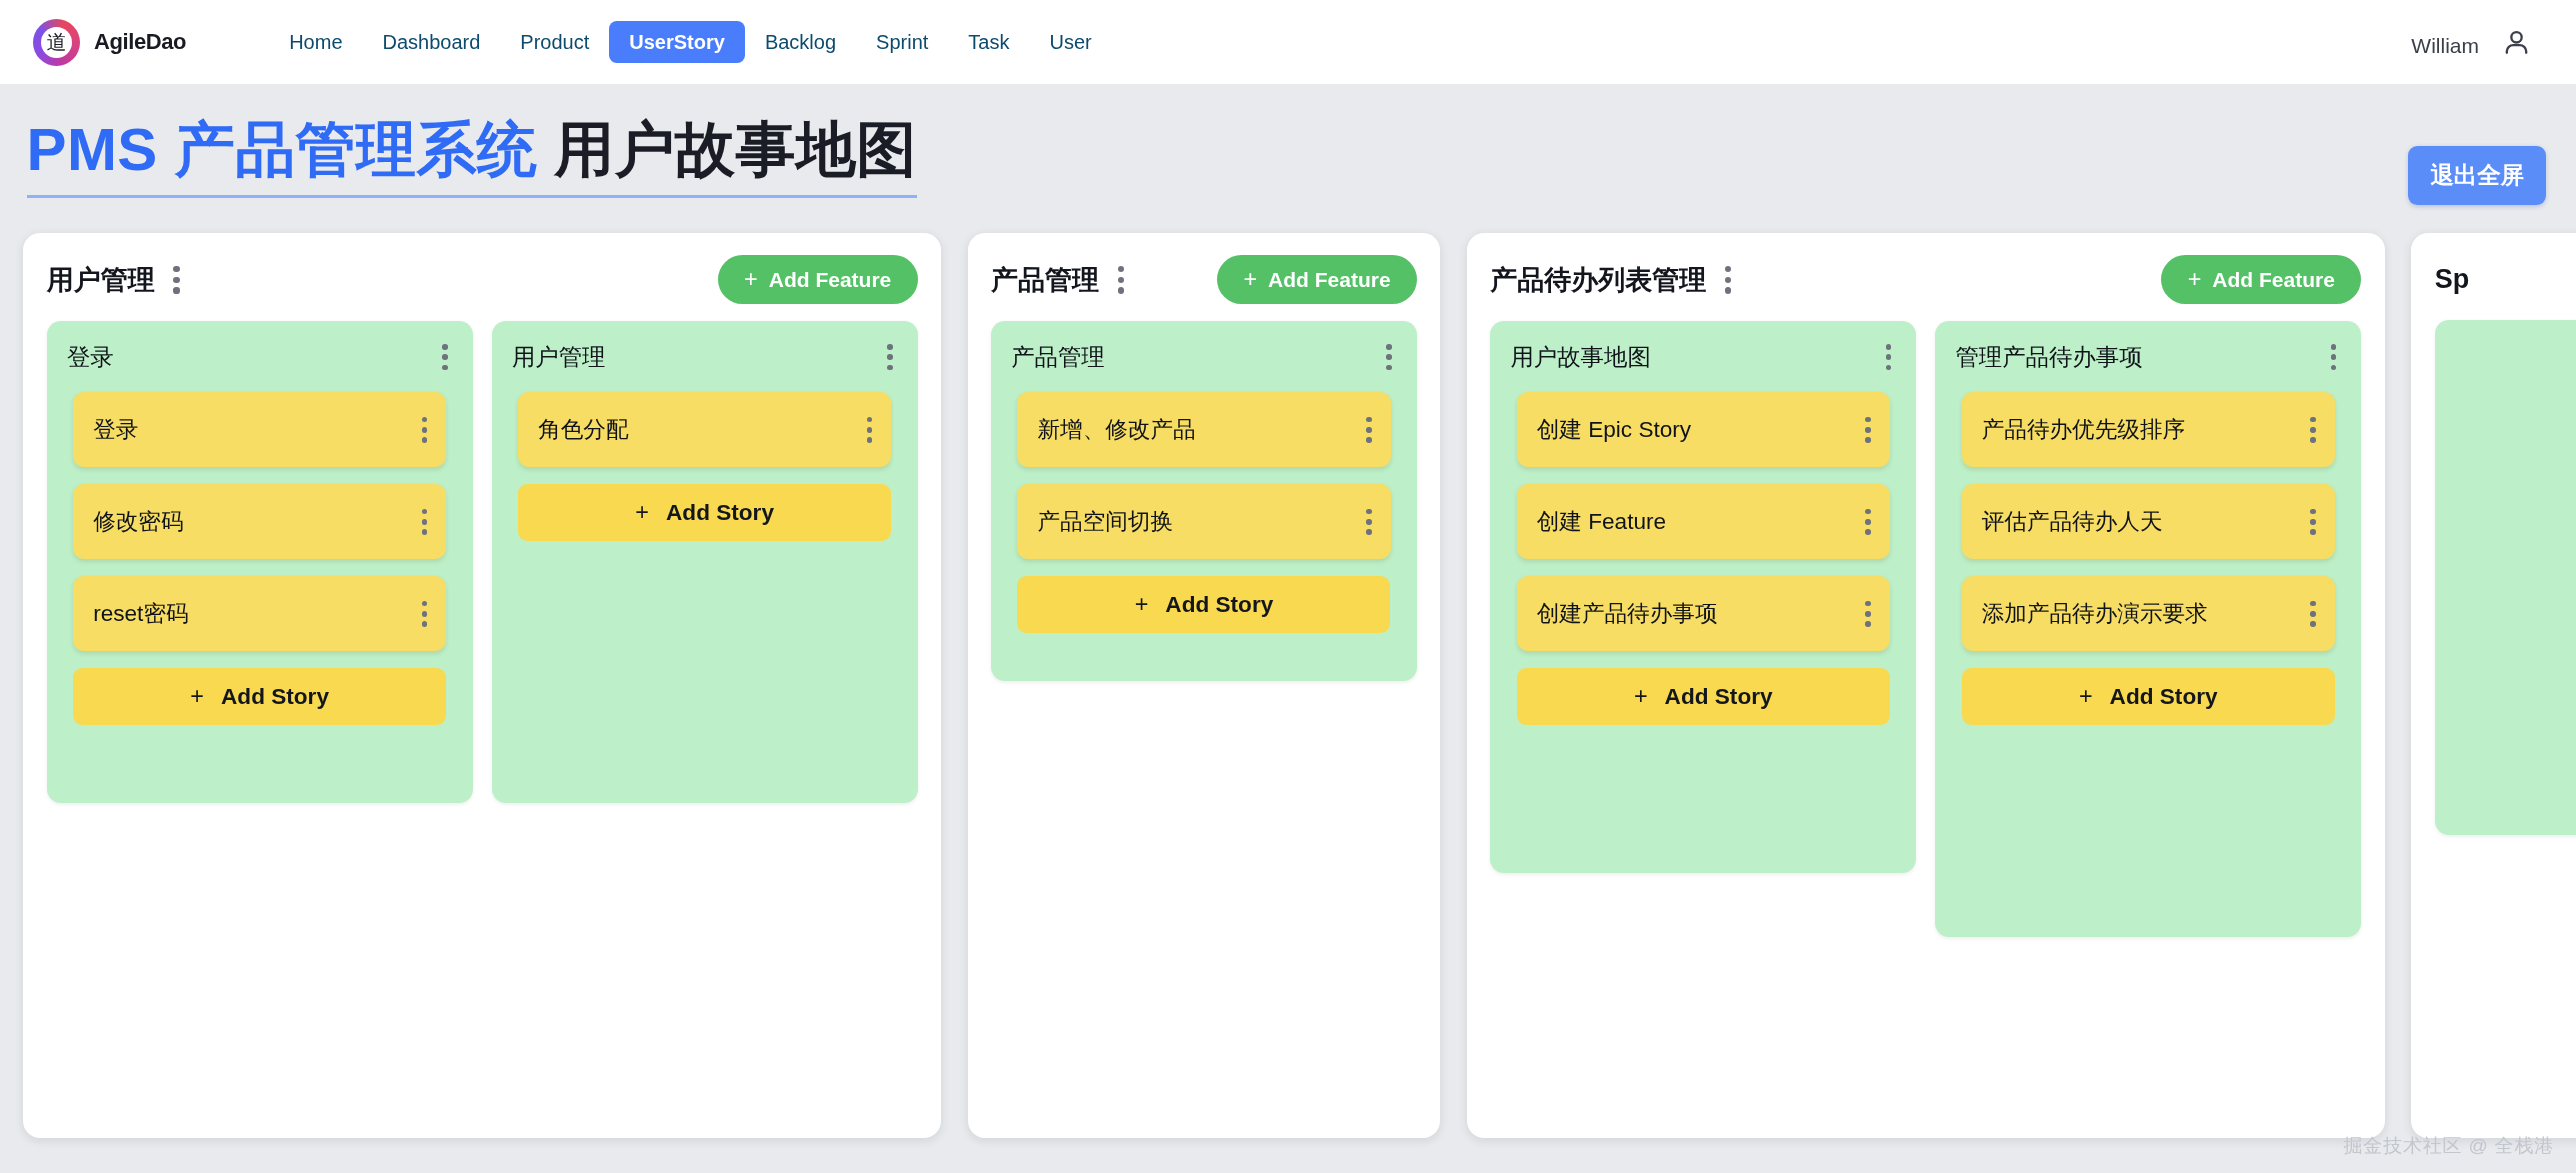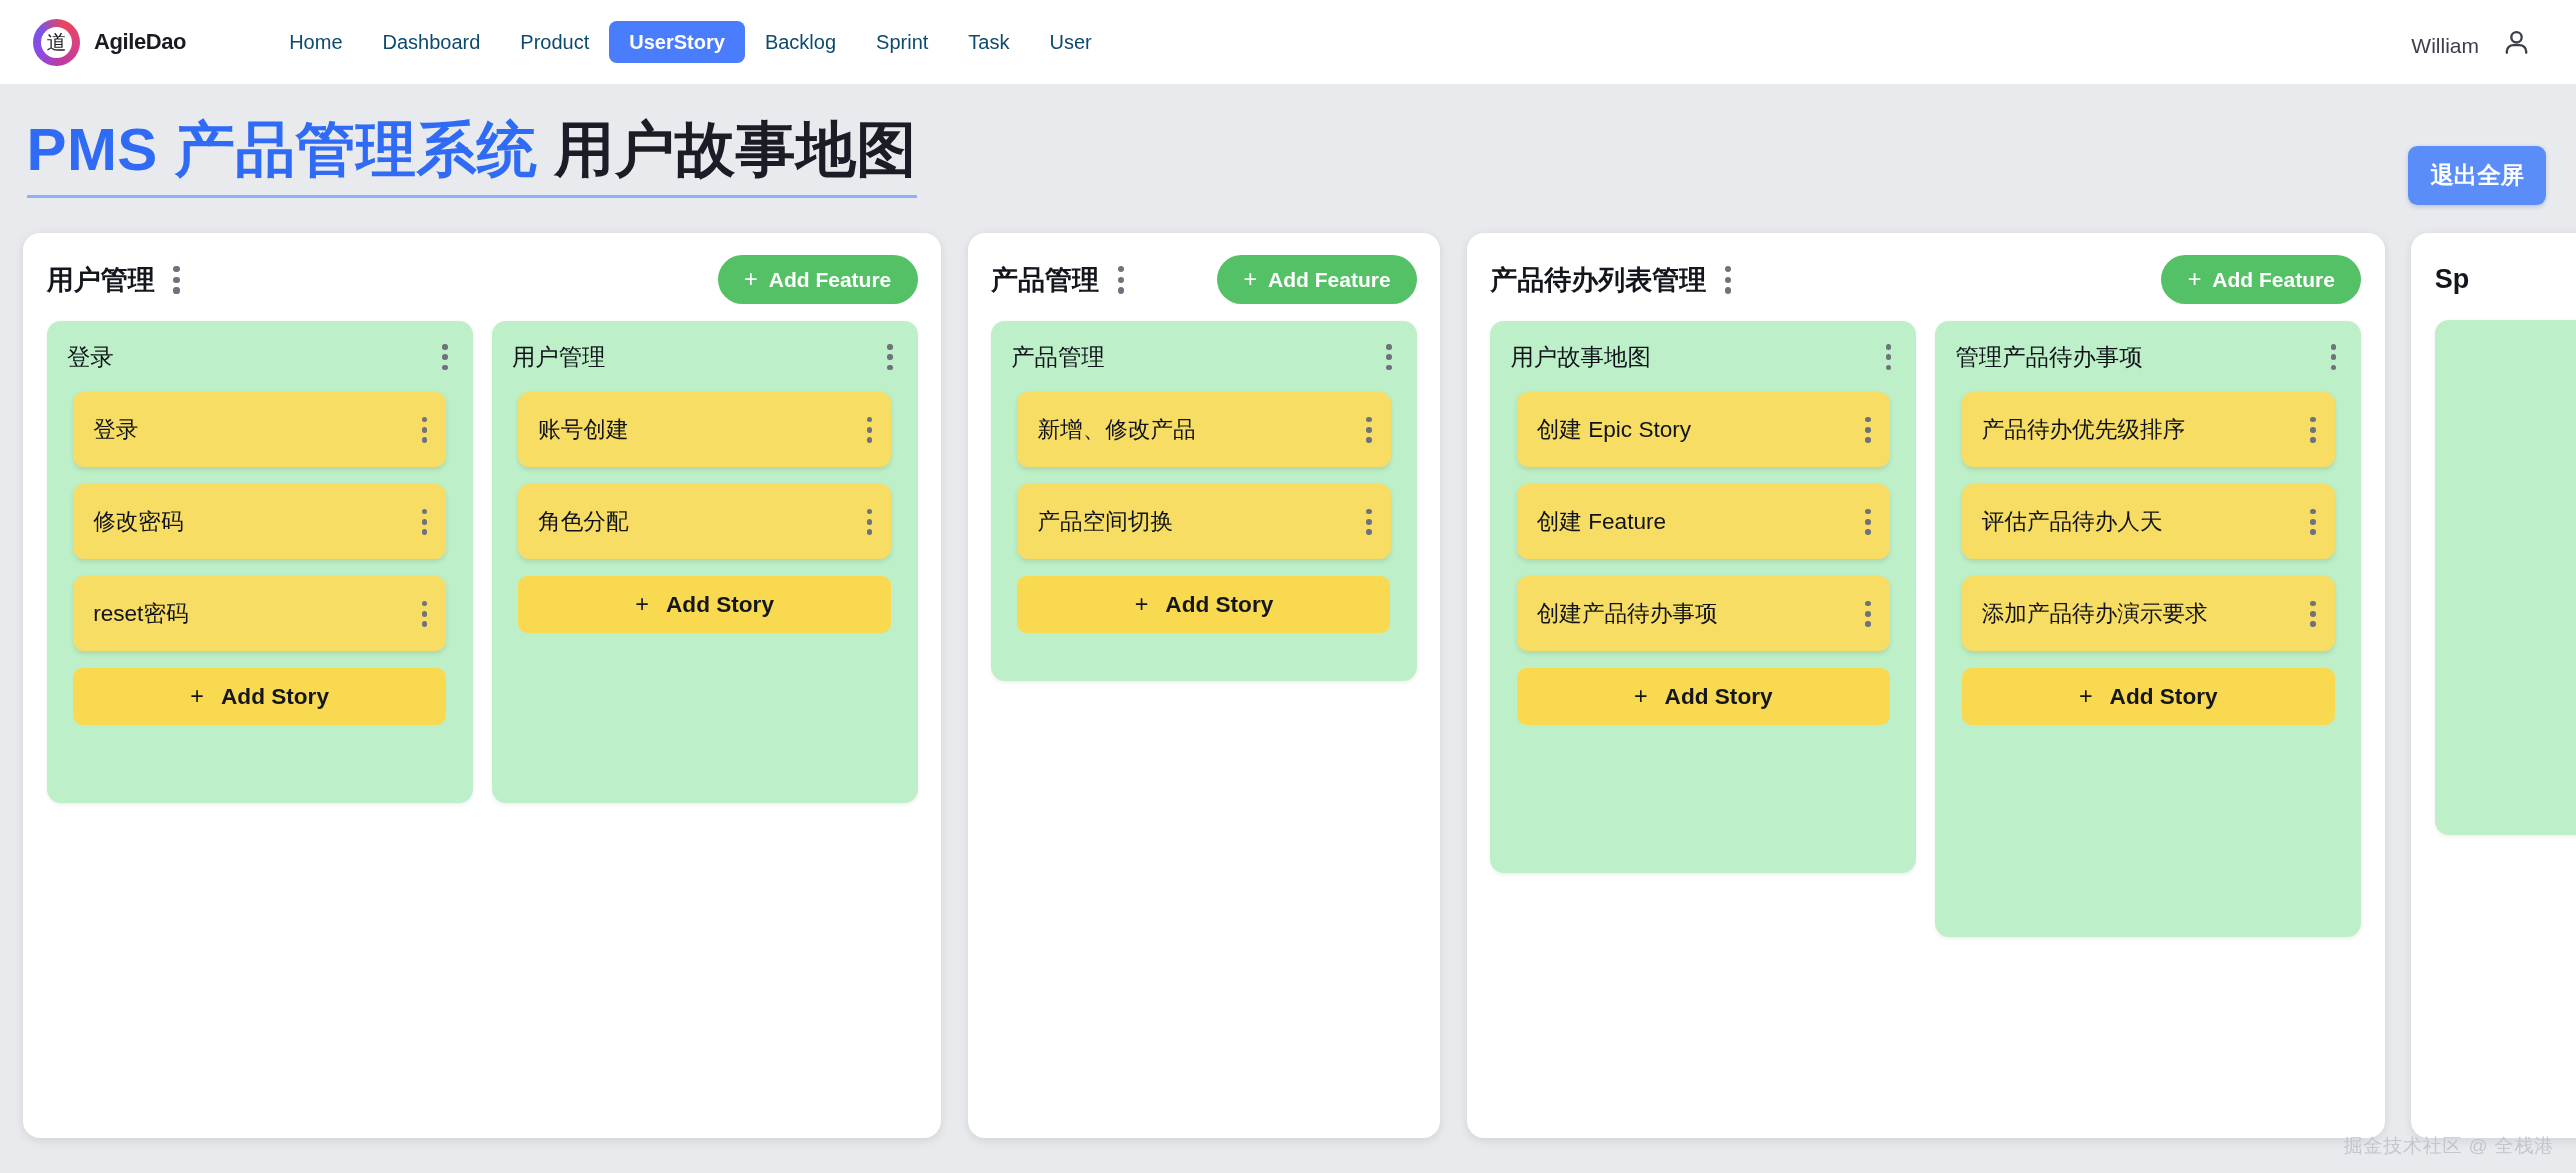--- a/index.html
+++ b/index.html
@@ -288,28 +288,20 @@
       <div class="feature-col tall-2">
         <div class="feature-head">
           <span class="feature-title">用户管理</span>
           <span class="kebab">
               <i></i>
               <i></i>
               <i></i>
             </span>
         </div>
         <div class="story-card">
-          <span class="story-text">账号创建</span>
-          <span class="kebab">
-              <i></i>
-              <i></i>
-              <i></i>
-            </span>
-        </div>
-        <div class="story-card">
           <span class="story-text">角色分配</span>
           <span class="kebab">
               <i></i>
               <i></i>
               <i></i>
             </span>
         </div>
         <button class="add-story-btn">
           <span class="plus">+</span>
           <span>Add Story</span>

